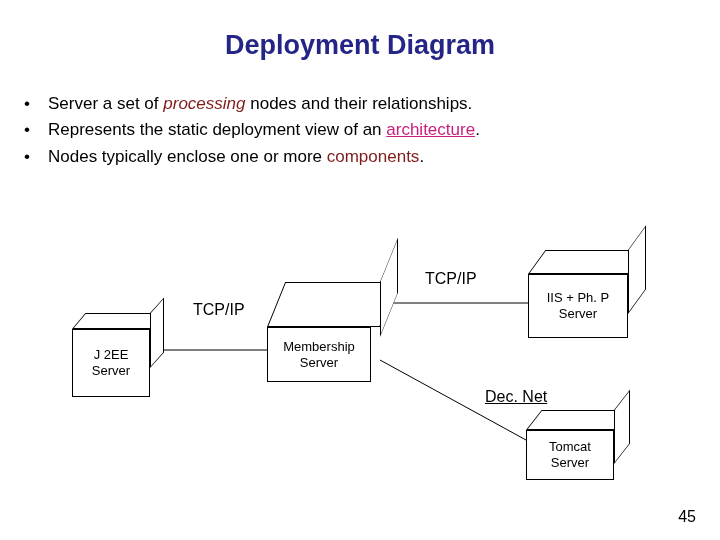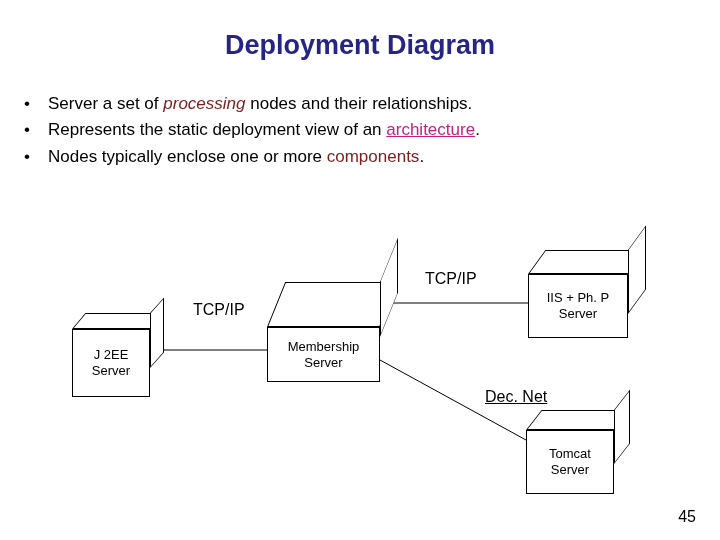--- a/index.html
+++ b/index.html
@@ -121,37 +121,37 @@
   <div class="top" style="left:0px;  top:0px;  width:78px; height:16px; transform:skewX(-40deg); transform-origin:bottom left;"></div>
   <div class="side" style="left:78px; top:0px;  width:14px; height:55px; transform:skewY(-48deg); transform-origin:top left;"></div>
   <div class="front" style="left:0px; top:16px; width:78px; height:68px;">
     <span>J 2EE<br>Server</span>
   </div>
 </div>
 
 <div class="node" style="left:267px; top:282px;">
   <div class="top" style="left:0px;   top:0px;  width:113px; height:45px; transform:skewX(-22deg); transform-origin:bottom left;"></div>
   <div class="side" style="left:113px; top:0px;  width:18px;  height:55px; transform:skewY(-68deg); transform-origin:top left;"></div>
-  <div class="front" style="left:0px;  top:45px; width:113px; height:55px;">
+  <div class="front" style="left:0px;  top:45px; width:104px; height:55px;">
     <span>Membership<br>Server</span>
   </div>
 </div>
 
 <div class="node" style="left:528px; top:250px;">
   <div class="top" style="left:0px;  top:0px;  width:100px; height:24px; transform:skewX(-36deg); transform-origin:bottom left;"></div>
   <div class="side" style="left:100px;top:0px;  width:18px;  height:64px; transform:skewY(-54deg); transform-origin:top left;"></div>
   <div class="front" style="left:0px; top:24px; width:100px; height:64px;">
     <span>IIS + Ph. P<br>Server</span>
   </div>
 </div>
 
 <div class="node" style="left:526px; top:410px;">
   <div class="top" style="left:0px;  top:0px;  width:88px; height:20px; transform:skewX(-38deg); transform-origin:bottom left;"></div>
   <div class="side" style="left:88px; top:0px;  width:16px; height:54px; transform:skewY(-52deg); transform-origin:top left;"></div>
-  <div class="front" style="left:0px; top:20px; width:88px; height:64px;">
+  <div class="front" style="left:0px; top:20px; width:88px; height:50px;">
     <span>Tomcat<br>Server</span>
   </div>
 </div>
 
 <div class="edge-label" style="left:193px; top:301px;">TCP/IP</div>
 <div class="edge-label" style="left:425px; top:270px;">TCP/IP</div>
 <div class="edge-label" style="left:485px; top:388px;text-decoration:underline;">Dec. Net</div>
 
 <div class="pagenum">45</div>
 

